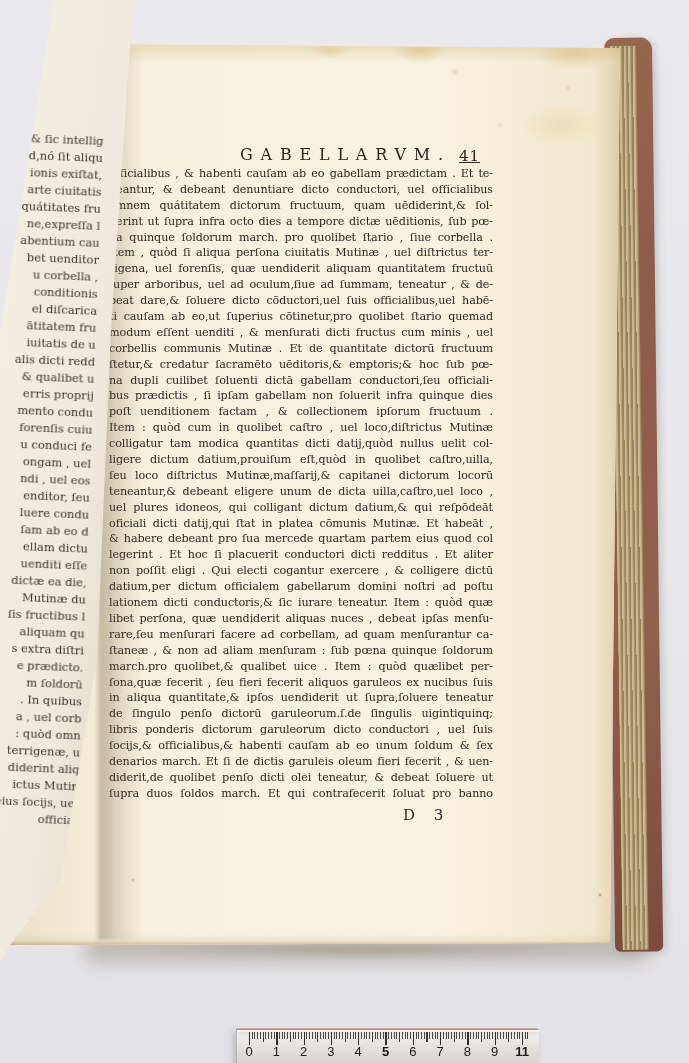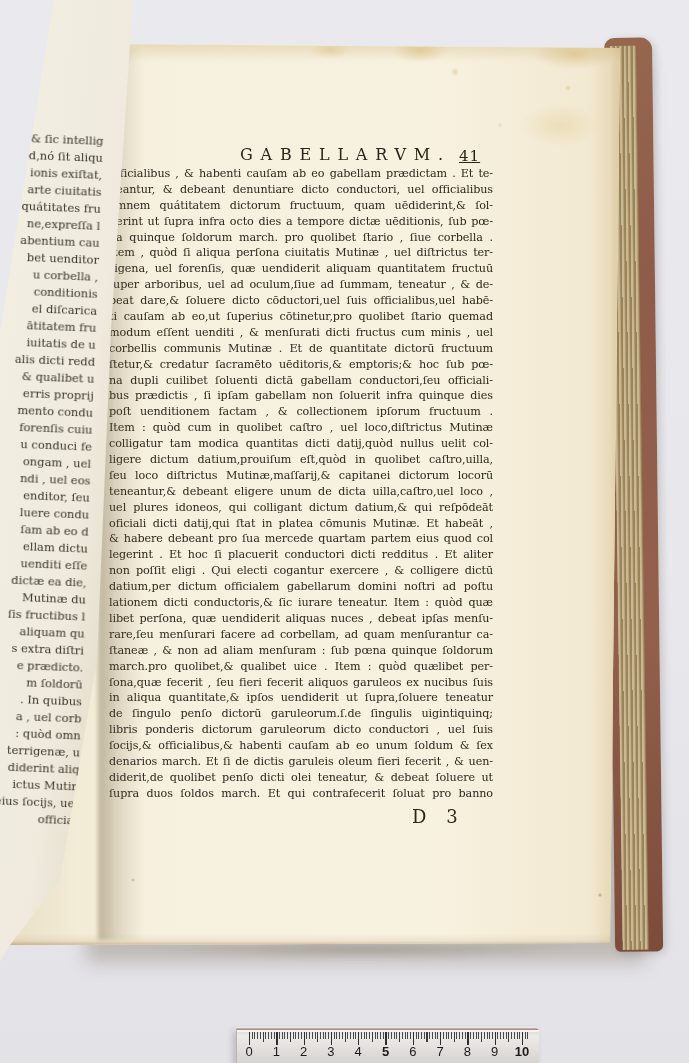--- a/index.html
+++ b/index.html
@@ -69,21 +69,21 @@
   .textblock{
     position:absolute;left:103px;top:122px;width:384px;color:#2d2721;
   }
   .tline{
     font-size:11.2px;line-height:15.9px;height:15.9px;
     white-space:nowrap;letter-spacing:-0.1px;word-spacing:-0.2px;
     text-align:justify;text-align-last:justify;text-justify:inter-word;
   }
   .signature{
     position:absolute;left:397px;top:762px;
-    font-size:18px;letter-spacing:7px;color:#2d2721;white-space:nowrap;margin-left:9px;
+    font-size:15px;letter-spacing:7px;color:#2d2721;white-space:nowrap;
   }
 
   
   .page-left{
     position:absolute;left:0;top:0;width:133px;height:1008px;z-index:6;
     background:linear-gradient(97deg,#f3efe4 0%,#efeadd 55%,#e3ddca 76%,#d0c9b3 90%,#bab29b 99%);
     clip-path:polygon(54px 0px,133px 0px,111px 330px,97px 660px,60px 880px,10px 945px,0px 962px,0px 332px);
   }
   .frags{
     position:absolute;left:0;top:129px;width:104px;text-align:right;
@@ -239,16 +239,16 @@
   <span class="ruler-num" style="left: 12px;">0</span>
       <span class="ruler-num" style="left: 39.3px;">1</span>
       <span class="ruler-num" style="left: 66.6px;">2</span>
       <span class="ruler-num" style="left: 93.9px;">3</span>
       <span class="ruler-num" style="left: 121.2px;">4</span>
       <span class="ruler-num bold" style="left: 148.5px;">5</span>
       <span class="ruler-num" style="left: 175.8px;">6</span>
       <span class="ruler-num" style="left: 203.1px;">7</span>
       <span class="ruler-num" style="left: 230.4px;">8</span>
       <span class="ruler-num" style="left: 257.7px;">9</span>
-      <span class="ruler-num bold" style="left: 285px;">10</span>
+      <span class="ruler-num bold" style="left: 285px;">11</span>
     </div>
 
 </div>
 
 </body></html>

